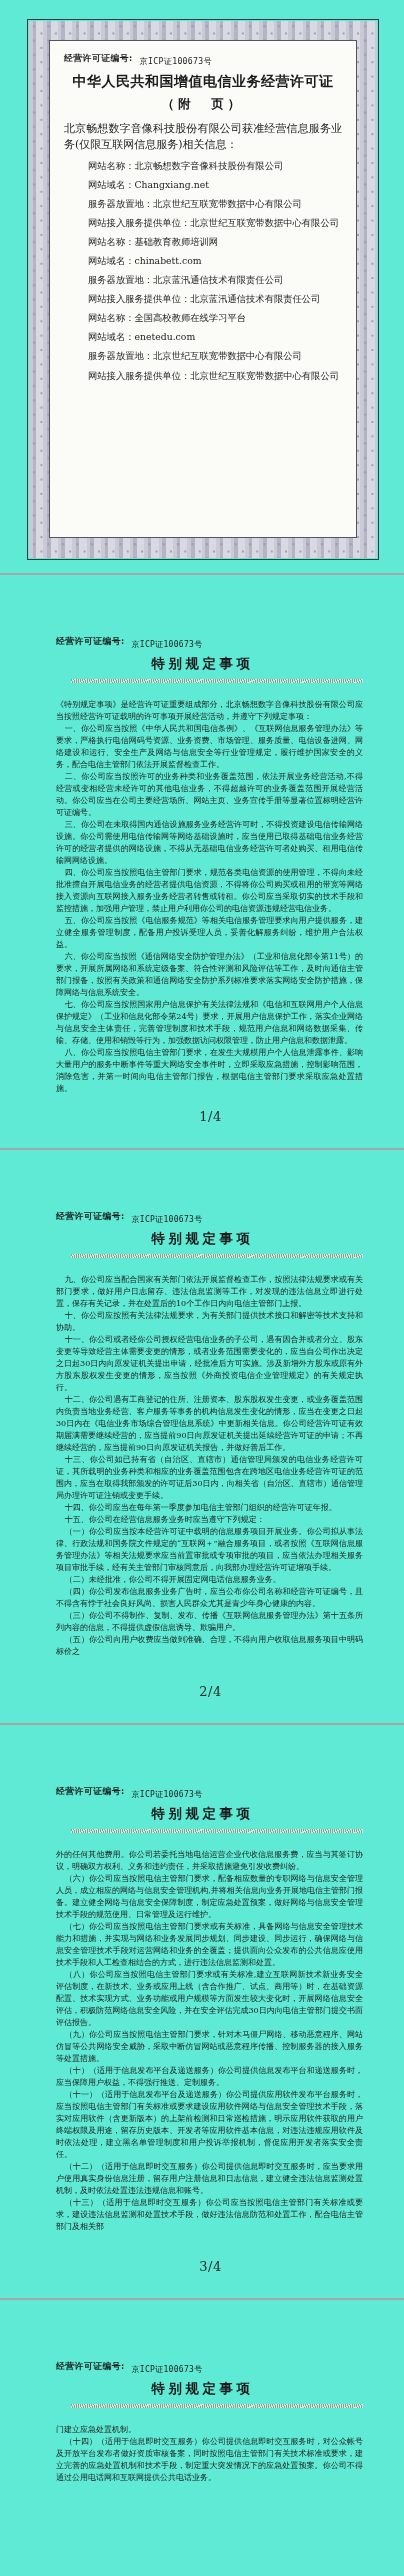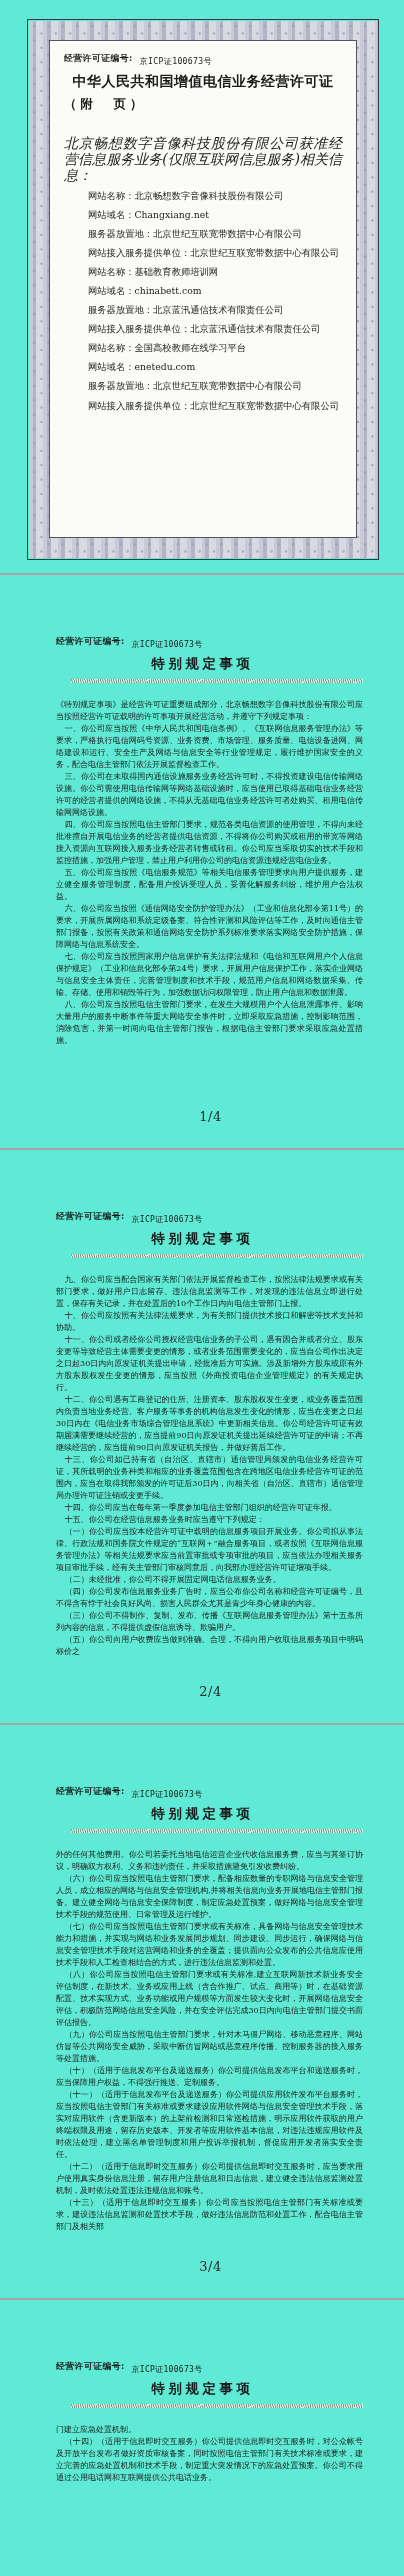--- a/index.html
+++ b/index.html
@@ -50,31 +50,30 @@
   }
   .cert-title{
     margin-top:7.2px;
     text-align:center;
     font-size:14px;
     font-weight:bold;
     letter-spacing:0.5px;
   }
   .cert-subtitle{
     margin-top:5.2px;
-    text-align:left;
+    text-align:center;
     font-size:12.4px;
     font-weight:bold;
     letter-spacing:4.1px;
   }
   .cert-intro{
-    margin-top:22px;
-    font-size:14px;
+    margin-top:8px;
+    font-size:11px;
     line-height:16px;
     text-align:justify;
-    font-style:italic;
   }
   .site-lines{margin-top:5.2px;}
   .site-line{
     font-size:9.3px;
     line-height:13.4px;
     margin-top:5.7px;
     text-align:justify;
     padding-left:24px;
   }
 
@@ -168,20 +167,21 @@
     <span class="license-no">京ICP证100673号</span>
   </div>
   <div class="prov-title">特别规定事项</div>
   <div class="wavy"></div>
   <div class="prov-body">
 
       <p class="para cont">《特别规定事项》是经营许可证重要组成部分，北京畅想数字音像科技股份有限公司应当按照经营许可证载明的许可事项开展经营活动，并遵守下列规定事项：</p>
 
       <p class="para">一、你公司应当按照《中华人民共和国电信条例》、《互联网信息服务管理办法》等要求，严格执行电信网码号资源、业务资费、市场管理、服务质量、电信设备进网、网络建设和运行、安全生产及网络与信息安全等行业管理规定，履行维护国家安全的义务，配合电信主管部门依法开展监督检查工作。</p>
 
+      <p class="para">二、你公司应当按照许可的业务种类和业务覆盖范围，依法开展业务经营活动,不得经营或变相经营未经许可的其他电信业务，不得超越许可的业务覆盖范围开展经营活动。你公司应当在公司主要经营场所、网站主页、业务宣传手册等显著位置标明经营许可证编号。</p>
 
       <p class="para">三、你公司在未取得国内通信设施服务业务经营许可时，不得投资建设电信传输网络设施。你公司需使用电信传输网等网络基础设施时，应当使用已取得基础电信业务经营许可的经营者提供的网络设施，不得从无基础电信业务经营许可者处购买、租用电信传输网网络设施。</p>
 
       <p class="para">四、你公司应当按照电信主管部门要求，规范各类电信资源的使用管理，不得向未经批准擅自开展电信业务的经营者提供电信资源，不得将你公司购买或租用的带宽等网络接入资源向互联网接入服务业务经营者转售或转租。你公司应当采取切实的技术手段和监控措施，加强用户管理，禁止用户利用你公司的电信资源违规经营电信业务。</p>
 
       <p class="para">五、你公司应当按照《电信服务规范》等相关电信服务管理要求向用户提供服务，建立健全服务管理制度，配备用户投诉受理人员，妥善化解服务纠纷，维护用户合法权益。</p>
 
       <p class="para">六、你公司应当按照《通信网络安全防护管理办法》（工业和信息化部令第11号）的要求，开展所属网络和系统定级备案、符合性评测和风险评估等工作，及时向通信主管部门报备，按照有关政策和通信网络安全防护系列标准要求落实网络安全防护措施，保障网络与信息系统安全。</p>
 
       <p class="para">七、你公司应当按照国家用户信息保护有关法律法规和《电信和互联网用户个人信息保护规定》（工业和信息化部令第24号）要求，开展用户信息保护工作，落实企业网络与信息安全主体责任，完善管理制度和技术手段，规范用户信息和网络数据采集、传输、存储、使用和销毁等行为，加强数据访问权限管理，防止用户信息和数据泄露。</p>

